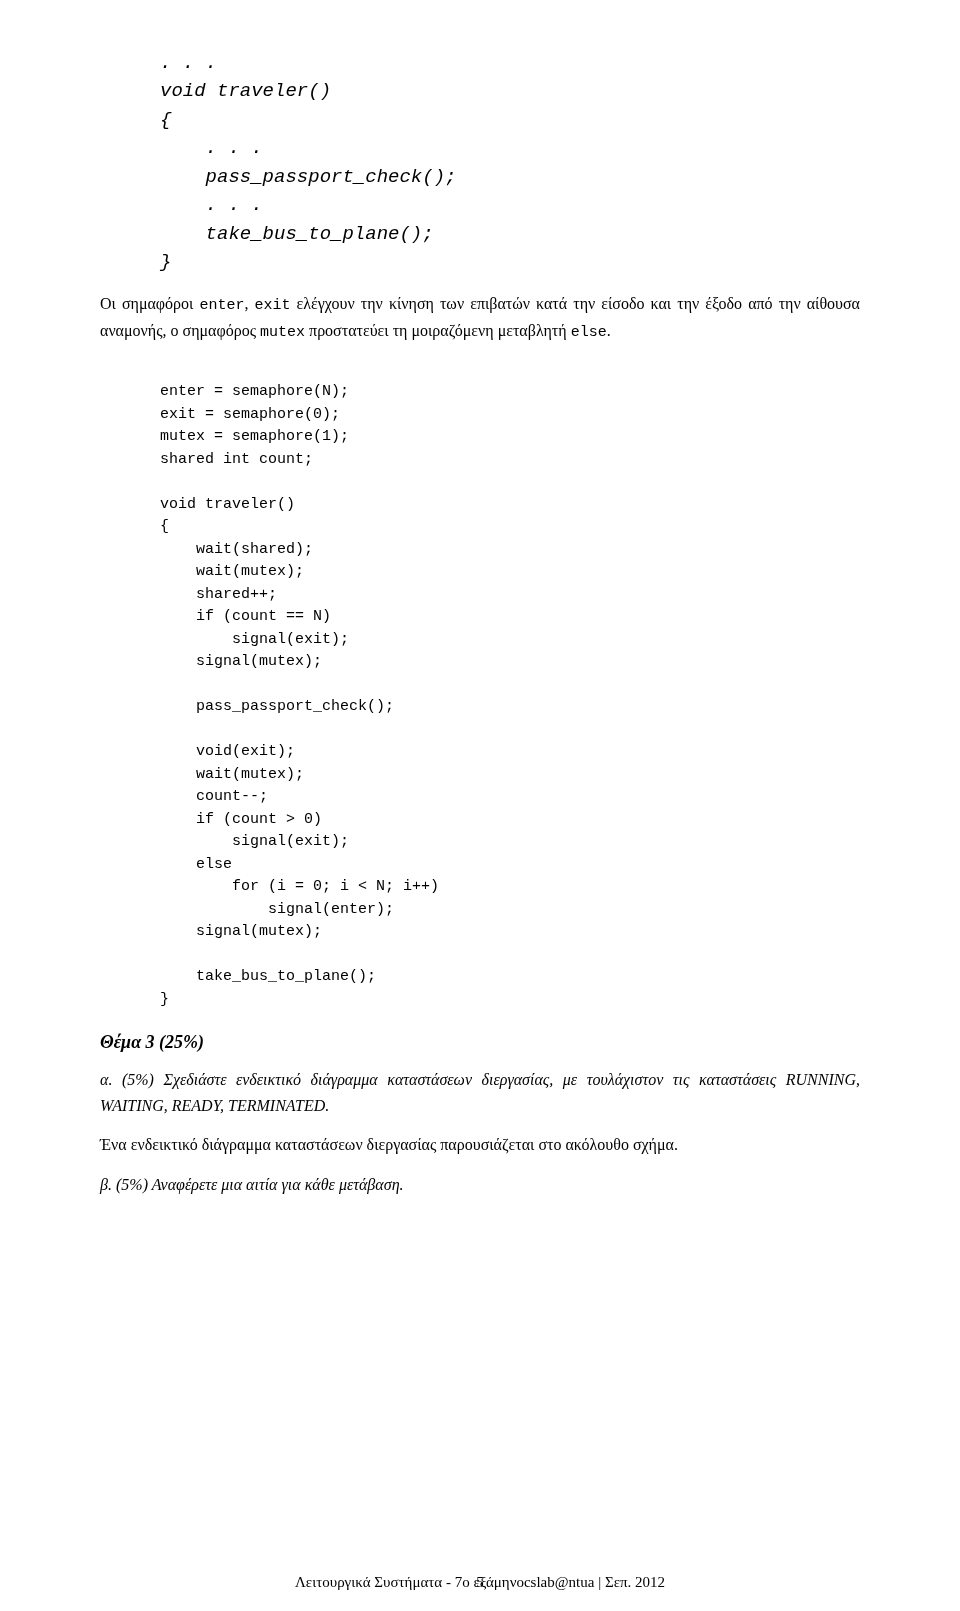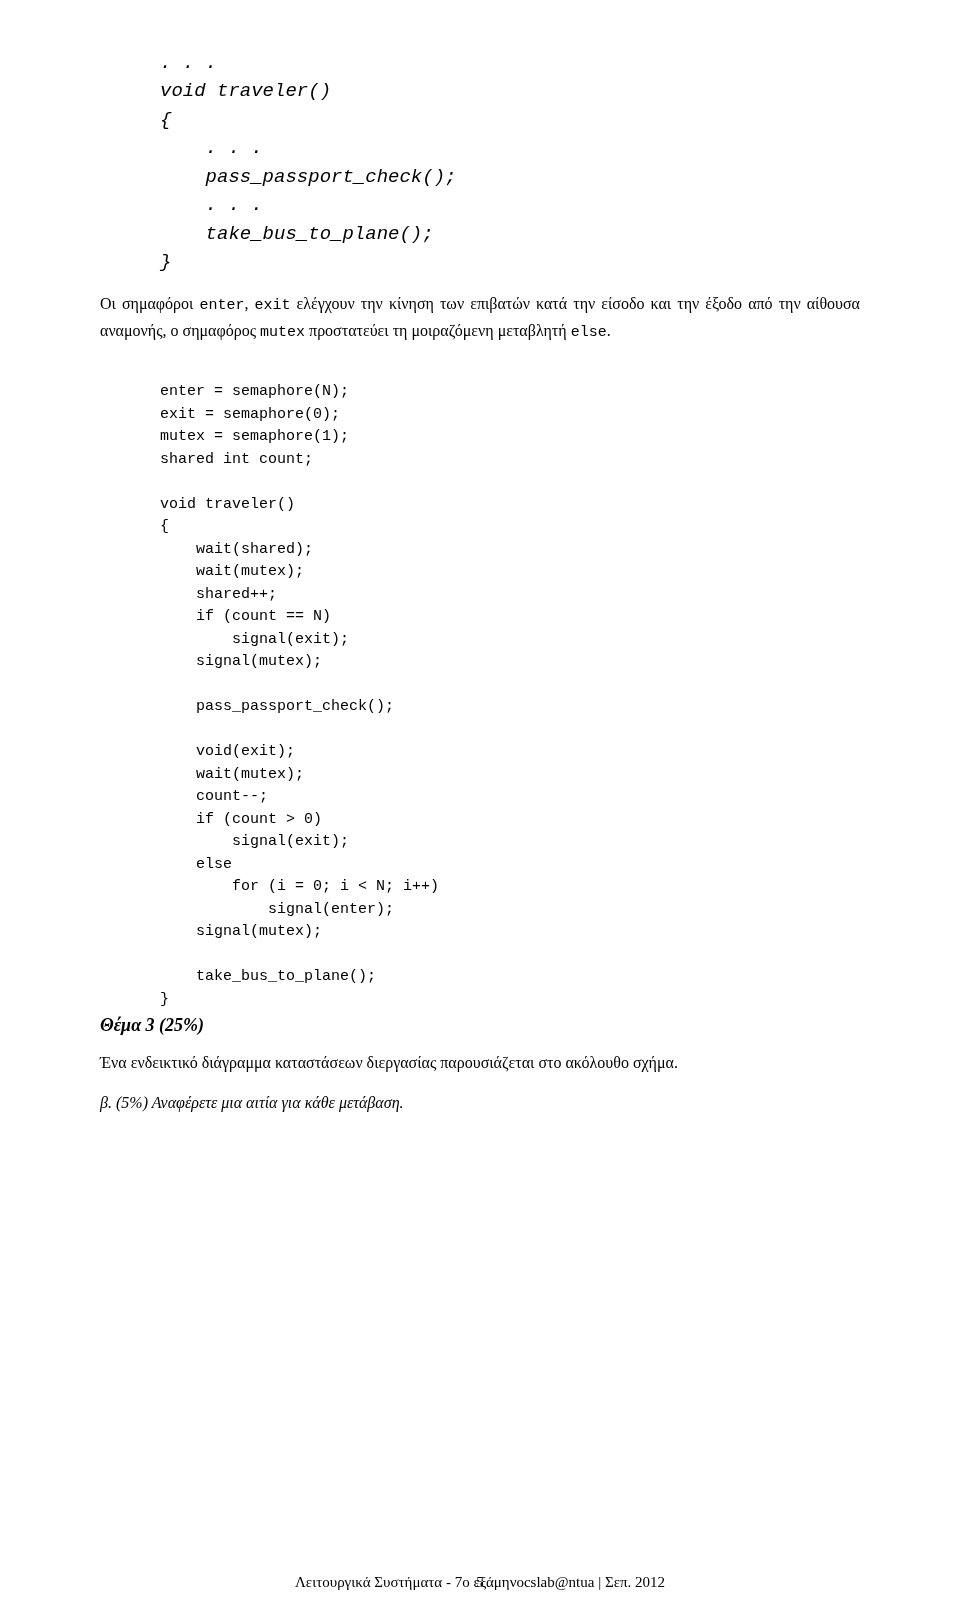--- a/index.html
+++ b/index.html
@@ -40,21 +40,21 @@
     margin: 14px 0;
   }
   .inline-mono {
     font-family: 'Courier New', Courier, monospace;
     font-size: 15px;
   }
   .heading {
     font-weight: bold;
     font-style: italic;
     font-size: 18px;
-    margin: 4px 0 8px 0;
+    margin: 21px 0 8px 0;
   }
   .subitalic {
     font-style: italic;
   }
   ul.bullets {
     list-style: disc;
     padding-left: 45px;
     margin: 10px 0;
   }
   ul.bullets li {
@@ -123,20 +123,23 @@
 <span>        for (i = 0; i &lt; N; i++)</span>
 <span>            signal(enter);</span>
 <span>    signal(mutex);</span>
 <span></span>
 <span>    take_bus_to_plane();</span>
 <span>}</span>
 </div>
 
   <div class="heading">Θέμα 3 (25%)</div>
 
+  <p class="para">
+    <span class="subitalic">α. (5%)</span><span class="subitalic">   Σχεδιάστε ενδεικτικό διάγραμμα καταστάσεων διεργασίας, με τουλάχιστον τις καταστάσεις RUNNING, WAITING, READY, TERMINATED.</span>
+  </p>
 
   <p class="para">Ένα ενδεικτικό διάγραμμα καταστάσεων διεργασίας παρουσιάζεται στο ακόλουθο σχήμα.</p>
 
   <p class="para">
     <span class="subitalic">β. (5%)</span><span class="subitalic">   Αναφέρετε μια αιτία για κάθε μετάβαση.</span>
   </p>
 
 
   <div class="footer">
     <span>Λειτουργικά Συστήματα - 7ο εξάμηνο</span>

